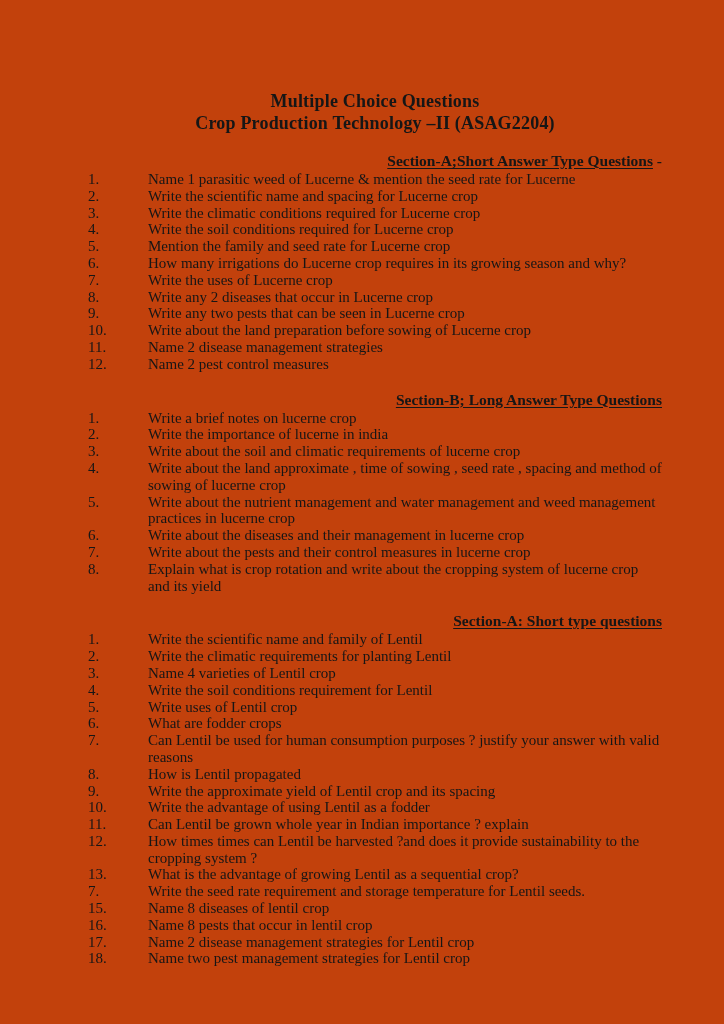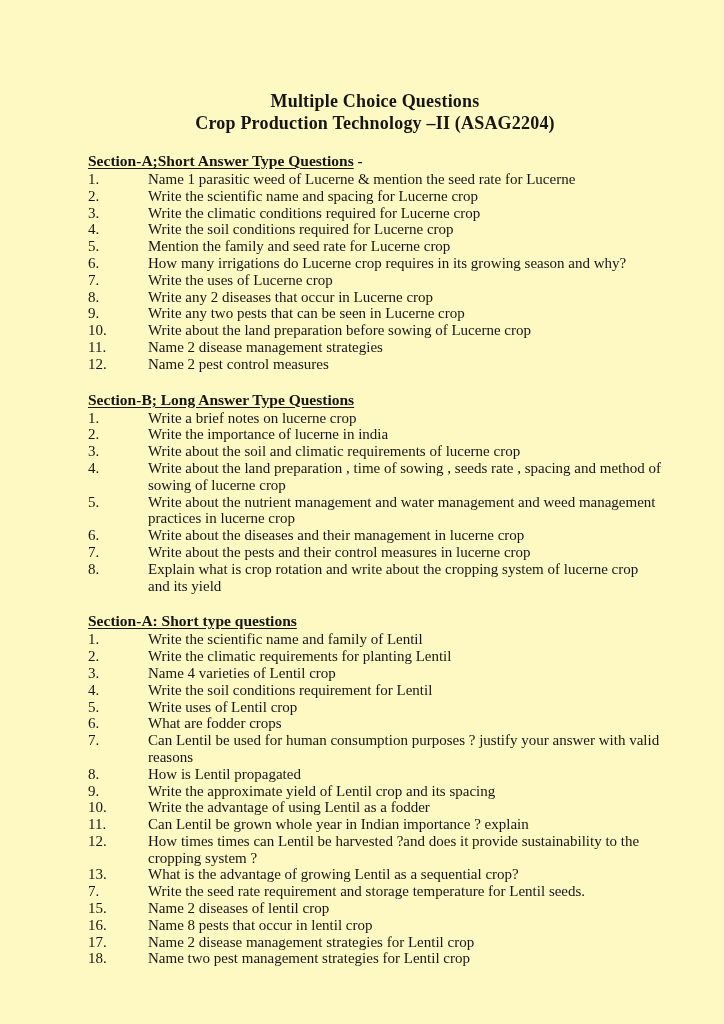--- a/index.html
+++ b/index.html
@@ -6,39 +6,39 @@
     margin: 0;
     padding: 0;
     background: #e8e8e8;
   }
   .page {
     position: relative;
     width: 724px;
     height: 1024px;
     margin: 0 auto;
     box-sizing: border-box;
-    background: #fef9c3;
+    background: #c2410c;
     padding: 90px 62px 0 88px;
     font-family: "Liberation Serif", "DejaVu Serif", serif;
     color: #161616;
     overflow: hidden;
   }
   .doc-header {
     margin-bottom: 12px;
   }
   .title {
     text-align: center;
     font-weight: 700;
     font-size: 18px;
     line-height: 22px;
     letter-spacing: 0.2px;
     white-space: nowrap;
   }
   .section-heading {
-    text-align: left;
+    text-align: right;
     font-weight: 700;
     font-size: 15.5px;
     line-height: 18px;
     margin-top: 18px;
     margin-bottom: 1px;
     white-space: nowrap;
   }
   .section-heading .u {
     text-decoration: underline;
     text-underline-offset: 2px;
@@ -131,21 +131,21 @@
         <div class="q-item">
           <span class="q-num">2.</span>
           <span class="q-text">Write the importance of lucerne in india</span>
         </div>
         <div class="q-item">
           <span class="q-num">3.</span>
           <span class="q-text">Write about the soil and climatic requirements of lucerne crop</span>
         </div>
         <div class="q-item">
           <span class="q-num">4.</span>
-          <span class="q-text">Write about the land preparation , time of sowing , seeds rate , spacing and method of sowing of lucerne crop</span>
+          <span class="q-text">Write about the land approximate , time of sowing , seed rate , spacing and method of sowing of lucerne crop</span>
         </div>
         <div class="q-item">
           <span class="q-num">5.</span>
           <span class="q-text">Write about the nutrient management and water management and weed management practices in lucerne crop</span>
         </div>
         <div class="q-item">
           <span class="q-num">6.</span>
           <span class="q-text">Write about the diseases and their management in lucerne crop</span>
         </div>
         <div class="q-item">
@@ -210,21 +210,21 @@
         <div class="q-item">
           <span class="q-num">13.</span>
           <span class="q-text">What is the advantage of growing Lentil as a sequential crop?</span>
         </div>
         <div class="q-item">
           <span class="q-num">7.</span>
           <span class="q-text">Write the seed rate requirement and storage temperature for Lentil seeds.</span>
         </div>
         <div class="q-item">
           <span class="q-num">15.</span>
-          <span class="q-text">Name 2 diseases of lentil crop</span>
+          <span class="q-text">Name 8 diseases of lentil crop</span>
         </div>
         <div class="q-item">
           <span class="q-num">16.</span>
           <span class="q-text">Name 8 pests that occur in lentil crop</span>
         </div>
         <div class="q-item">
           <span class="q-num">17.</span>
           <span class="q-text">Name 2 disease management strategies for Lentil crop</span>
         </div>
         <div class="q-item">

